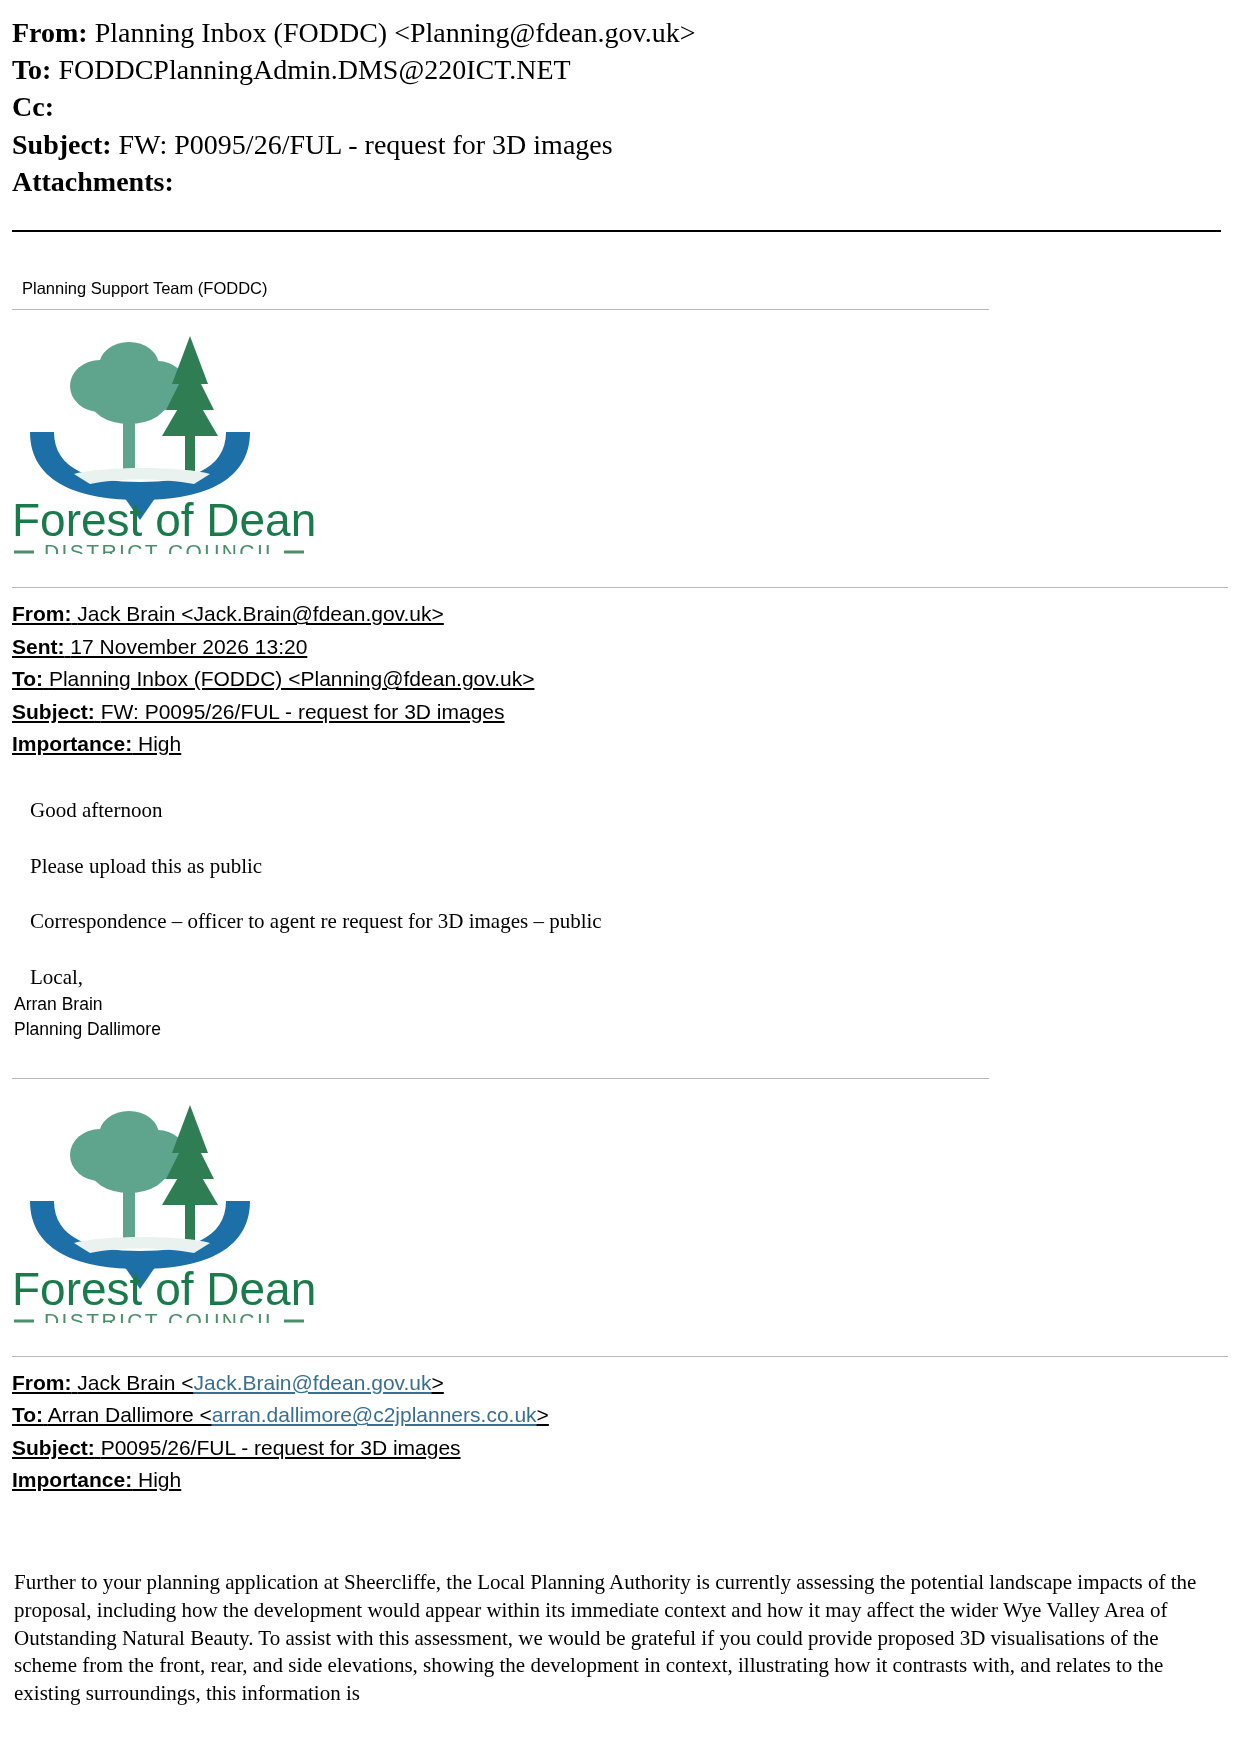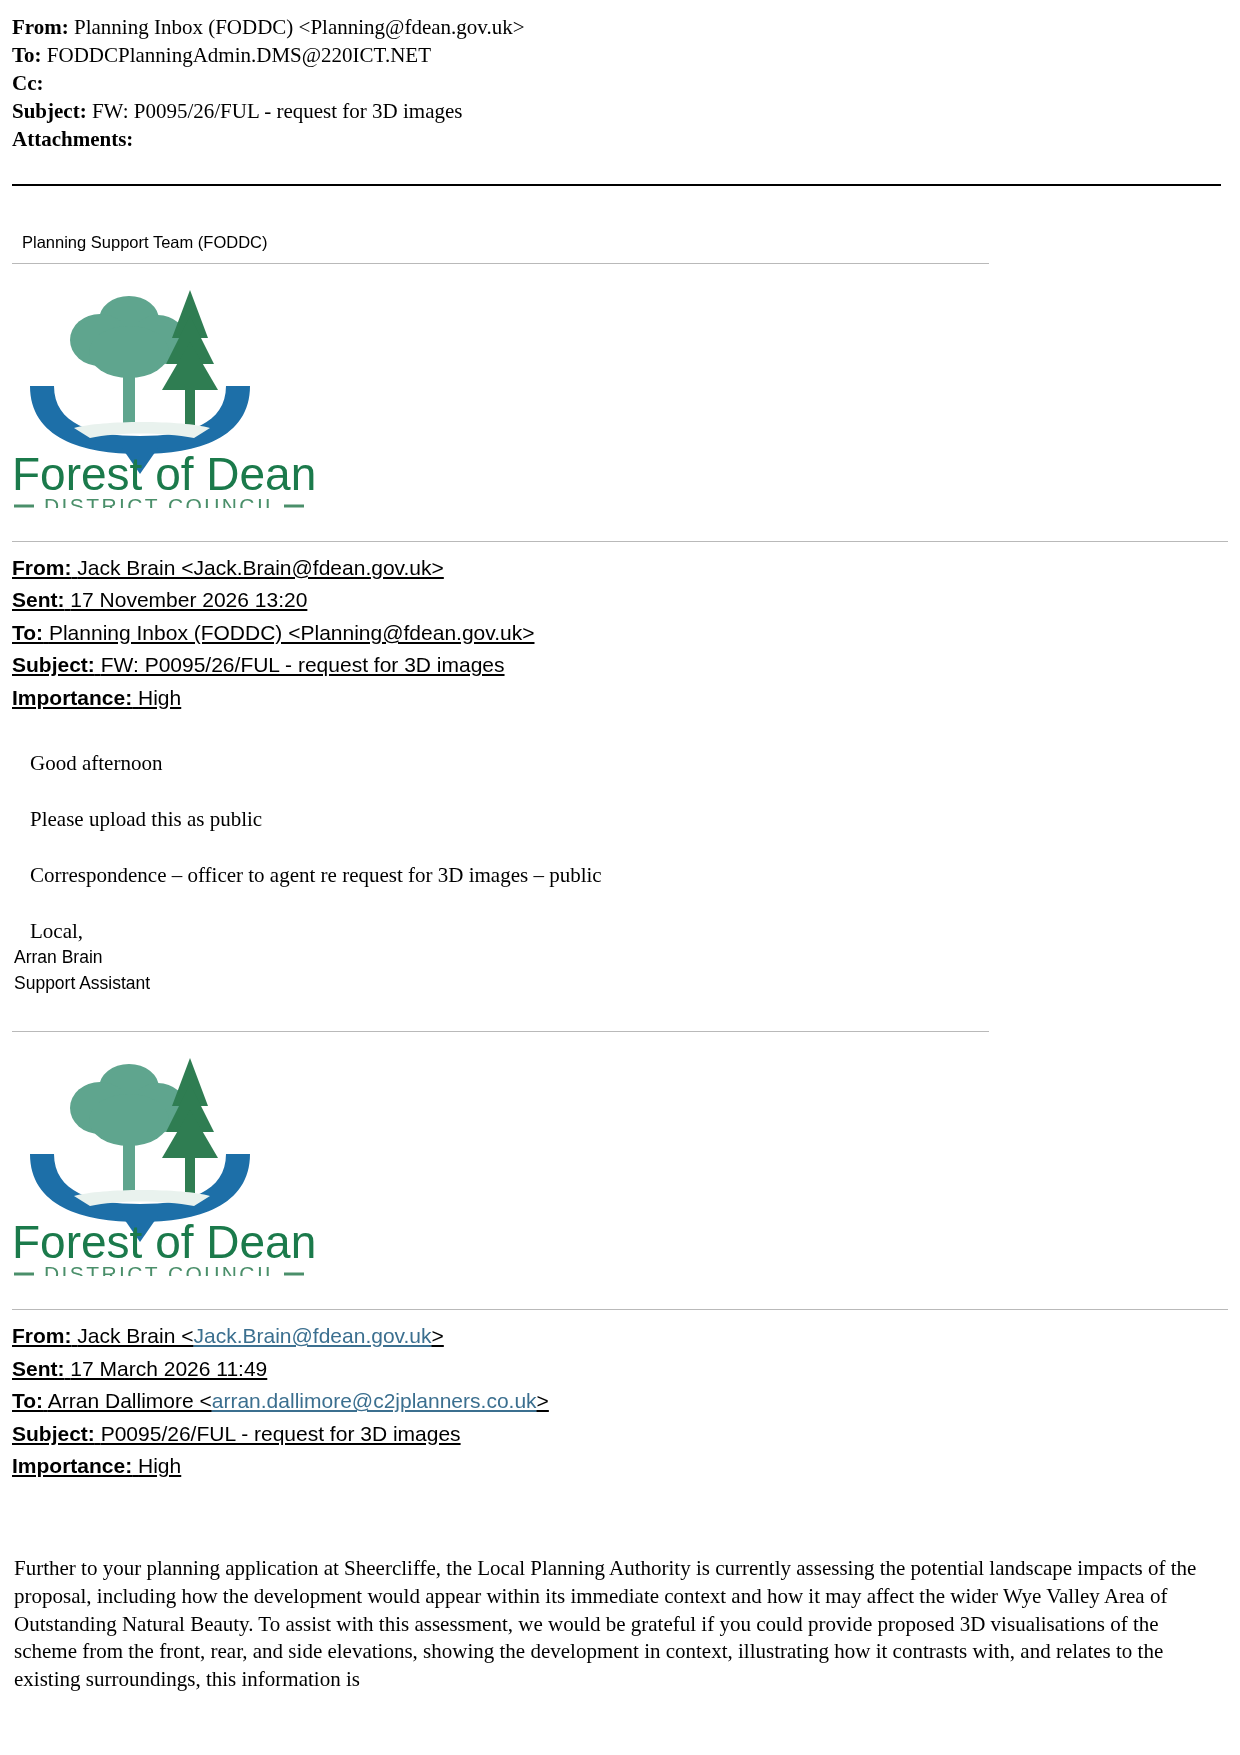--- a/index.html
+++ b/index.html
@@ -16,21 +16,21 @@
   .page {
     width: 1240px;
     min-height: 1755px;
     box-sizing: border-box;
     padding: 14px 18px 0 10px;
     position: relative;
   }
   
   .hdr {
     font-family: "Liberation Serif", serif;
-    font-size: 21px;
+    font-size: 28px;
     line-height: 1.33;
     margin-left: 2px;
   }
   .hdr-row {
     white-space: nowrap;
   }
   .hdr-label {
     font-weight: bold;
   }
   .hdr-val { }
@@ -203,21 +203,21 @@
   <div class="spacer-36"></div>
 
   <div class="body-serif">
     <p>Good afternoon</p>
     <p>Please upload this as public</p>
     <p>Correspondence – officer to agent re request for 3D images – public</p>
     <p style="margin-bottom:0">Local,</p>
   </div>
   <div class="sig-sans">
     <div>Arran Brain</div>
-    <div>Support Assistant</div>
+    <div>Planning Dallimore</div>
   </div>
 
   <div class="spacer-24"></div>
   <hr class="rule-thin">
 
   <div class="logo-wrap">
     <svg class="logo-svg" width="320" height="230" viewBox="0 0 320 230">
       <g>
         <ellipse cx="117" cy="42" rx="30" ry="24" fill="#5fa58e"></ellipse>
         <ellipse cx="88" cy="62" rx="30" ry="26" fill="#5fa58e"></ellipse>
@@ -245,24 +245,20 @@
 
   <div style="height:22px"></div>
   <hr class="rule-thin wide">
 
   <div class="meta">
     <div>
       <b>From:</b>
       <span>Jack Brain &lt;</span><a class="lnk" href="#">Jack.Brain@fdean.gov.uk</a><span>&gt;</span>
     </div>
     <div>
-      <b>Sent:</b>
-      <span>17 March 2026 11:49</span>
-    </div>
-    <div>
       <b>To:</b>
       <span>Arran Dallimore &lt;</span><a class="lnk" href="#">arran.dallimore@c2jplanners.co.uk</a><span>&gt;</span>
     </div>
     <div>
       <b>Subject:</b>
       <span>P0095/26/FUL - request for 3D images</span>
     </div>
     <div>
       <b>Importance:</b>
       <span>High</span>

